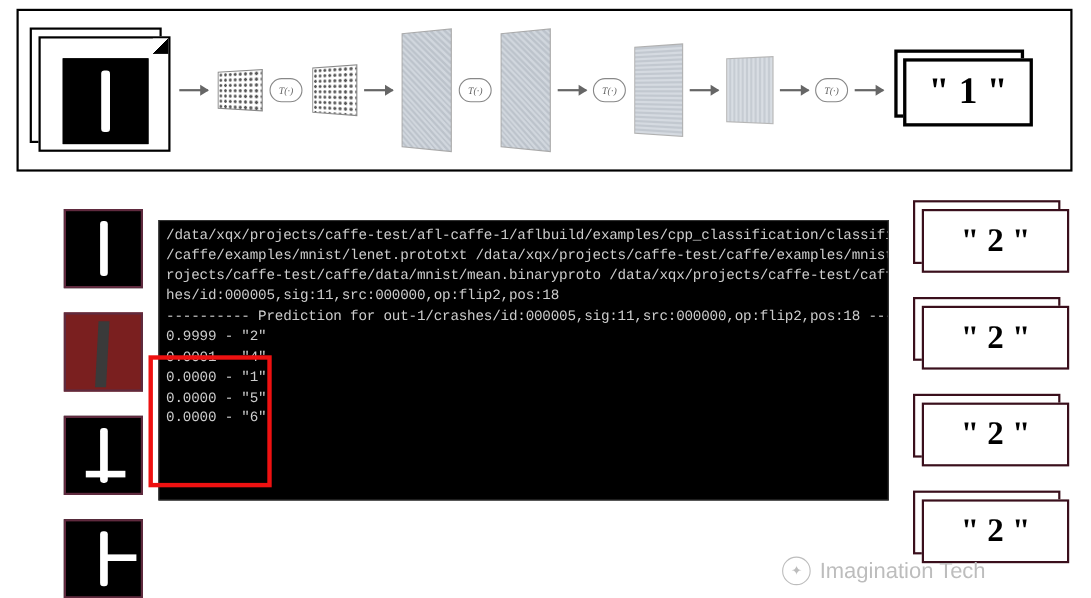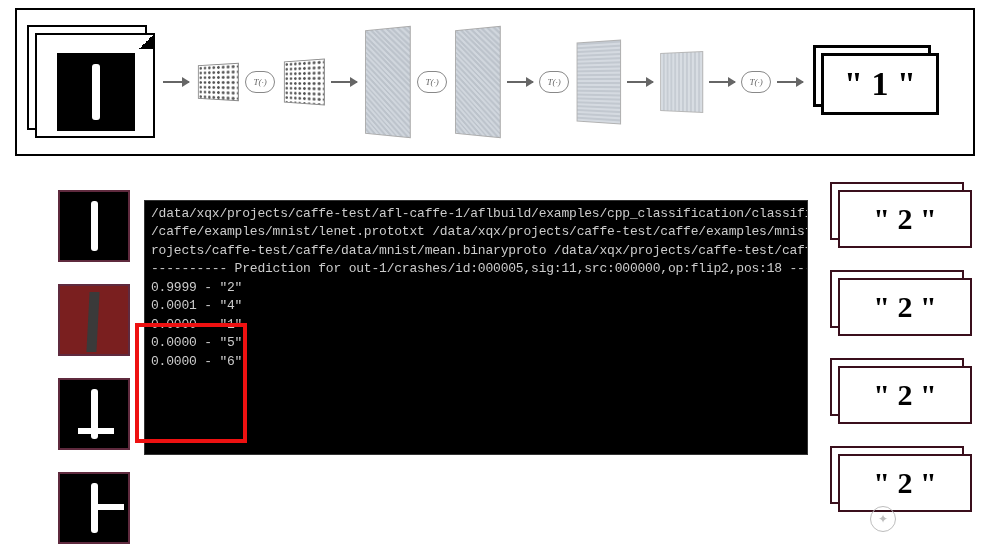--- a/index.html
+++ b/index.html
@@ -107,20 +107,21 @@
   <div class="thumb">
       <div class="th-v"></div>
       <div class="th-h" style="top:30px;width:28px;left:36px;"></div>
     </div>
 </div>
 
 <div class="term">
   <div class="thin">/data/xqx/projects/caffe-test/afl-caffe-1/aflbuild/examples/cpp_classification/classification.bin /data/xqx/projects/caffe-test</div>
   <div class="thin">/caffe/examples/mnist/lenet.prototxt /data/xqx/projects/caffe-test/caffe/examples/mnist/lenet_iter_10000.caffemodel /data/xqx/p</div>
   <div class="thin">rojects/caffe-test/caffe/data/mnist/mean.binaryproto /data/xqx/projects/caffe-test/caffe/data/mnist/synset_words.txt out-1/cras</div>
+  <div class="thin">hes/id:000005,sig:11,src:000000,op:flip2,pos:18</div>
   <div class="thin">---------- Prediction for out-1/crashes/id:000005,sig:11,src:000000,op:flip2,pos:18 ----------</div>
   <div class="thin">0.9999 - "2"</div>
   <div class="thin">0.0001 - "4"</div>
   <div class="thin">0.0000 - "1"</div>
   <div class="thin">0.0000 - "5"</div>
   <div class="thin">0.0000 - "6"</div>
 </div>
 <div class="redbox"></div>
 
 <div class="rcol">
@@ -137,13 +138,14 @@
       <div class="rcard ft">" 2 "</div>
   </div>
   <div class="rbox">
     <div class="rcard bk"></div>
       <div class="rcard ft">" 2 "</div>
   </div>
 </div>
 
 <div class="wm">
   <div class="wm-icon">✦</div>
+  <span>Imagination Tech</span>
 </div>
 
 </body></html>

